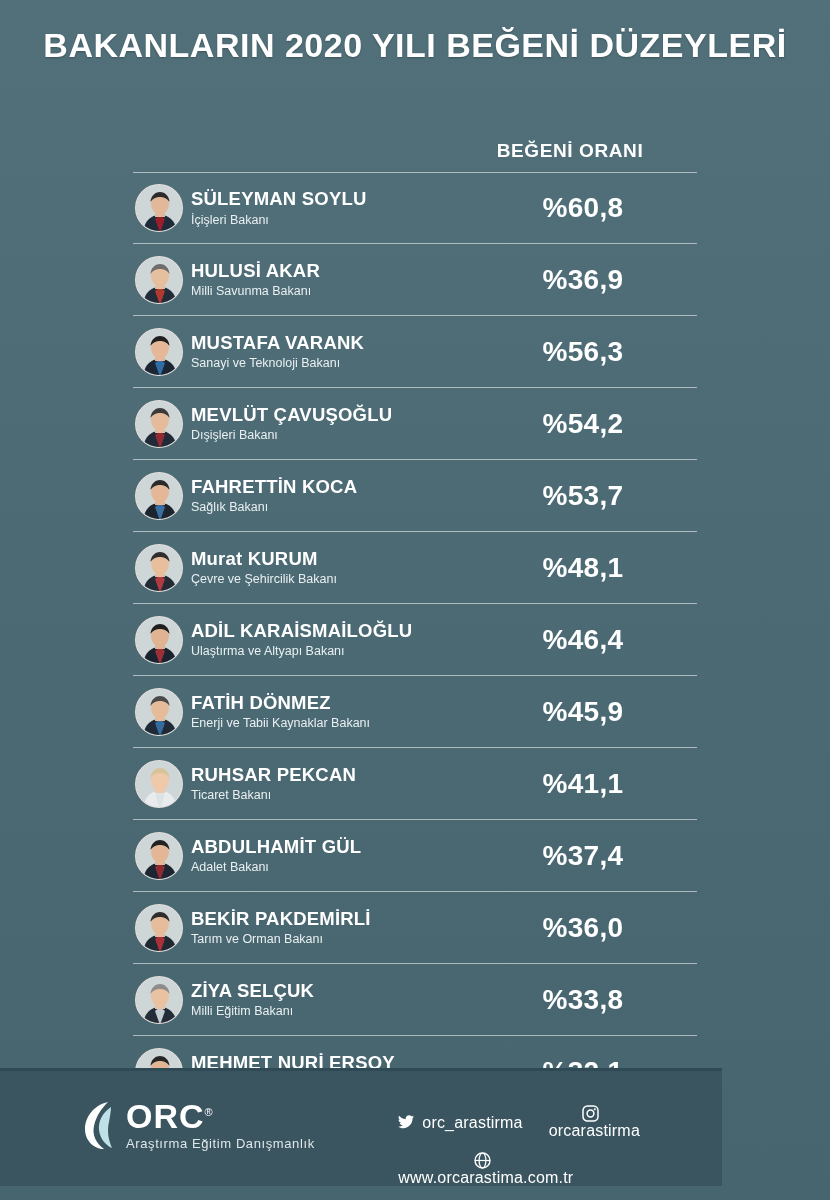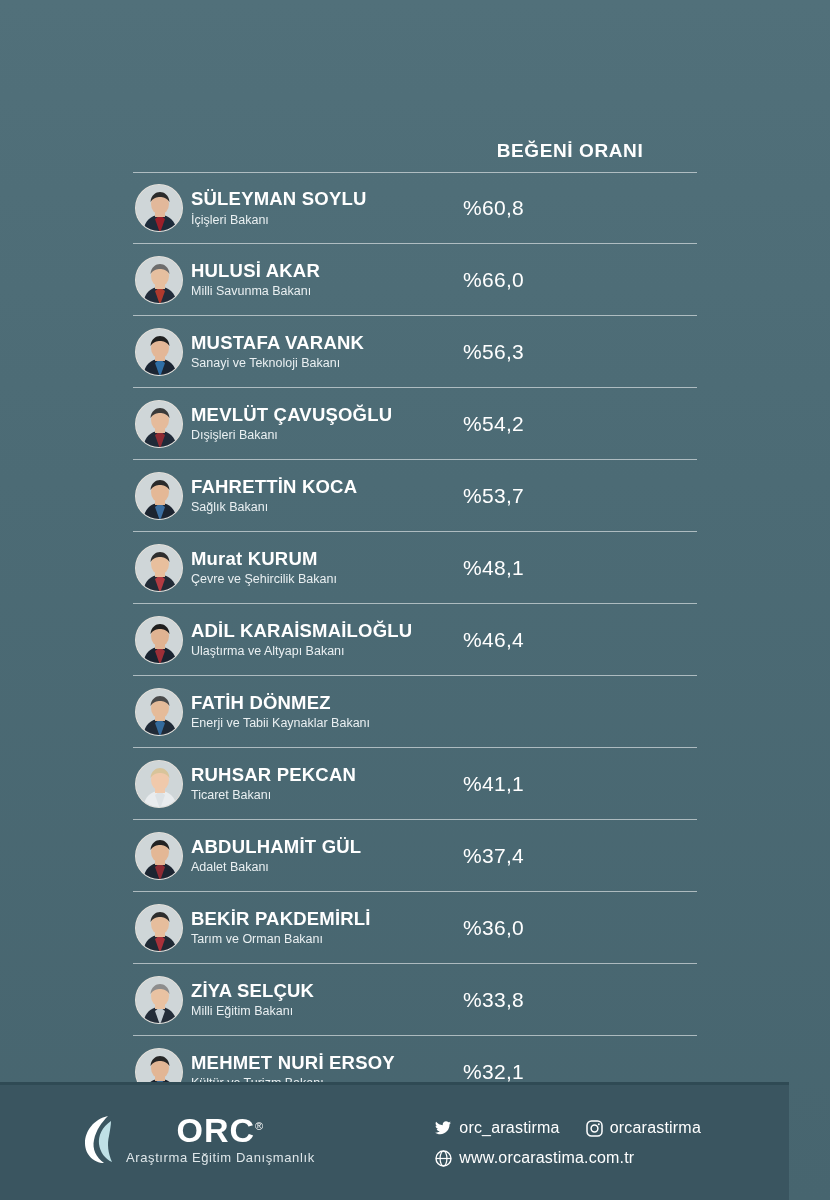--- a/index.html
+++ b/index.html
@@ -107,36 +107,36 @@
     margin-top: 3px;
     font-size: 12.5px;
     font-weight: normal;
     color: #eaf0f2;
     white-space: nowrap;
   }
   .rate {
     position: absolute;
     left: 330px;
     width: 240px;
-    font-size: 21px;
-    font-weight: normal;
+    text-align: center;
+    font-size: 28px;
+    font-weight: bold;
     color: #ffffff;
     letter-spacing: 0.3px;
   }
 
   
   .footer {
     position: absolute;
     left: 0;
-    bottom: 0;
-    width: 789px;
+    bottom: 14px;
+    width: 722px;
     height: 118px;
     background: #3a5560;
     border-top: 3px solid #2f4a54;
-    text-align: center;
   }
   .footer-inner {
     position: relative;
     height: 100%;
   }
   .logo {
     position: absolute;
     left: 78px;
     top: 28px;
     display: flex;
@@ -173,36 +173,37 @@
   .social-row {
     display: flex;
     align-items: center;
     margin-bottom: 12px;
   }
   .social-item {
     display: flex;
     align-items: center;
     margin-right: 26px;
   }
-  .social-item:last-child { margin-right: 10px; }
+  .social-item:last-child { margin-right: 4px; flex-direction: column; }
   .social-ic {
     width: 17px; height: 17px;
     margin-right: 7px;
     display: inline-block;
   }
   .social-ic svg { display: block; }
   .social-label { white-space: nowrap; letter-spacing: 0.2px; }
   .web-row { margin-bottom: 0; }
 </style>
 </head>
 <body>
 
 <div class="page">
 
   <div class="header">
+    <div class="main-title">BAKANLARIN 2020 YILI BEĞENİ DÜZEYLERİ</div>
   </div>
 
   <div class="col-header">
     <div class="col-header-label">BEĞENİ ORANI</div>
   </div>
 
   <div class="list" id="list">
       <div class="row">
       <div class="avatar">
         <svg viewBox="0 0 48 48" width="48" height="48" aria-hidden="true">
@@ -228,21 +229,21 @@
          <path d="M24 30 L19 34 L24 48 L29 34 Z" fill="#b03a2e"></path>
          <path d="M19 26 h10 v6 h-10 z" fill="#e6bf9f"></path>
          <ellipse cx="24" cy="19" rx="9" ry="10.5" fill="#e6bf9f"></ellipse>
          <path d="M14.5 17 C15 10, 20 7, 24 7 C28 7, 33 10, 33.5 17 C31 13, 27 12, 24 12 C21 12, 17 13, 14.5 17 Z" fill="#6d6d6d"></path>
         </svg>
       </div>
       <div class="names">
         <div class="person-name">HULUSİ AKAR</div>
         <div class="person-title">Milli Savunma Bakanı</div>
       </div>
-      <div class="rate">%66,0</div>
+      <div class="rate">%36,9</div>
     </div>
       <div class="row">
       <div class="avatar">
         <svg viewBox="0 0 48 48" width="48" height="48" aria-hidden="true">
           <rect width="48" height="48" fill="#cfd6d8"></rect>
           <path d="M24 30 C14 30, 8 37, 7 48 L41 48 C40 37, 34 30, 24 30 Z" fill="#1b2533"></path>
          <path d="M24 30 L19 34 L24 48 L29 34 Z" fill="#2f6ea5"></path>
          <path d="M19 26 h10 v6 h-10 z" fill="#e3b797"></path>
          <ellipse cx="24" cy="19" rx="9" ry="10.5" fill="#e3b797"></ellipse>
          <path d="M14.5 17 C15 10, 20 7, 24 7 C28 7, 33 10, 33.5 17 C31 13, 27 12, 24 12 C21 12, 17 13, 14.5 17 Z" fill="#1f1f1f"></path>
@@ -330,20 +331,21 @@
          <path d="M24 30 L19 34 L24 48 L29 34 Z" fill="#346a9c"></path>
          <path d="M19 26 h10 v6 h-10 z" fill="#e5bb99"></path>
          <ellipse cx="24" cy="19" rx="9" ry="10.5" fill="#e5bb99"></ellipse>
          <path d="M14.5 17 C15 10, 20 7, 24 7 C28 7, 33 10, 33.5 17 C31 13, 27 12, 24 12 C21 12, 17 13, 14.5 17 Z" fill="#4a4a4a"></path>
         </svg>
       </div>
       <div class="names">
         <div class="person-name">FATİH DÖNMEZ</div>
         <div class="person-title">Enerji ve Tabii Kaynaklar Bakanı</div>
       </div>
+      <div class="rate">%45,9</div>
     </div>
       <div class="row">
       <div class="avatar">
         <svg viewBox="0 0 48 48" width="48" height="48" aria-hidden="true">
           <rect width="48" height="48" fill="#cfd6d8"></rect>
           <path d="M24 30 C14 30, 8 37, 7 48 L41 48 C40 37, 34 30, 24 30 Z" fill="#e9ecee"></path>
          <path d="M24 30 L19 34 L24 48 L29 34 Z" fill="#dde2e5"></path>
          <path d="M19 26 h10 v6 h-10 z" fill="#f0c9ab"></path>
          <ellipse cx="24" cy="19" rx="9" ry="10.5" fill="#f0c9ab"></ellipse>
          <path d="M14.5 17 C15 10, 20 7, 24 7 C28 7, 33 10, 33.5 17 C31 13, 27 12, 24 12 C21 12, 17 13, 14.5 17 Z" fill="#d8c49a"></path>

